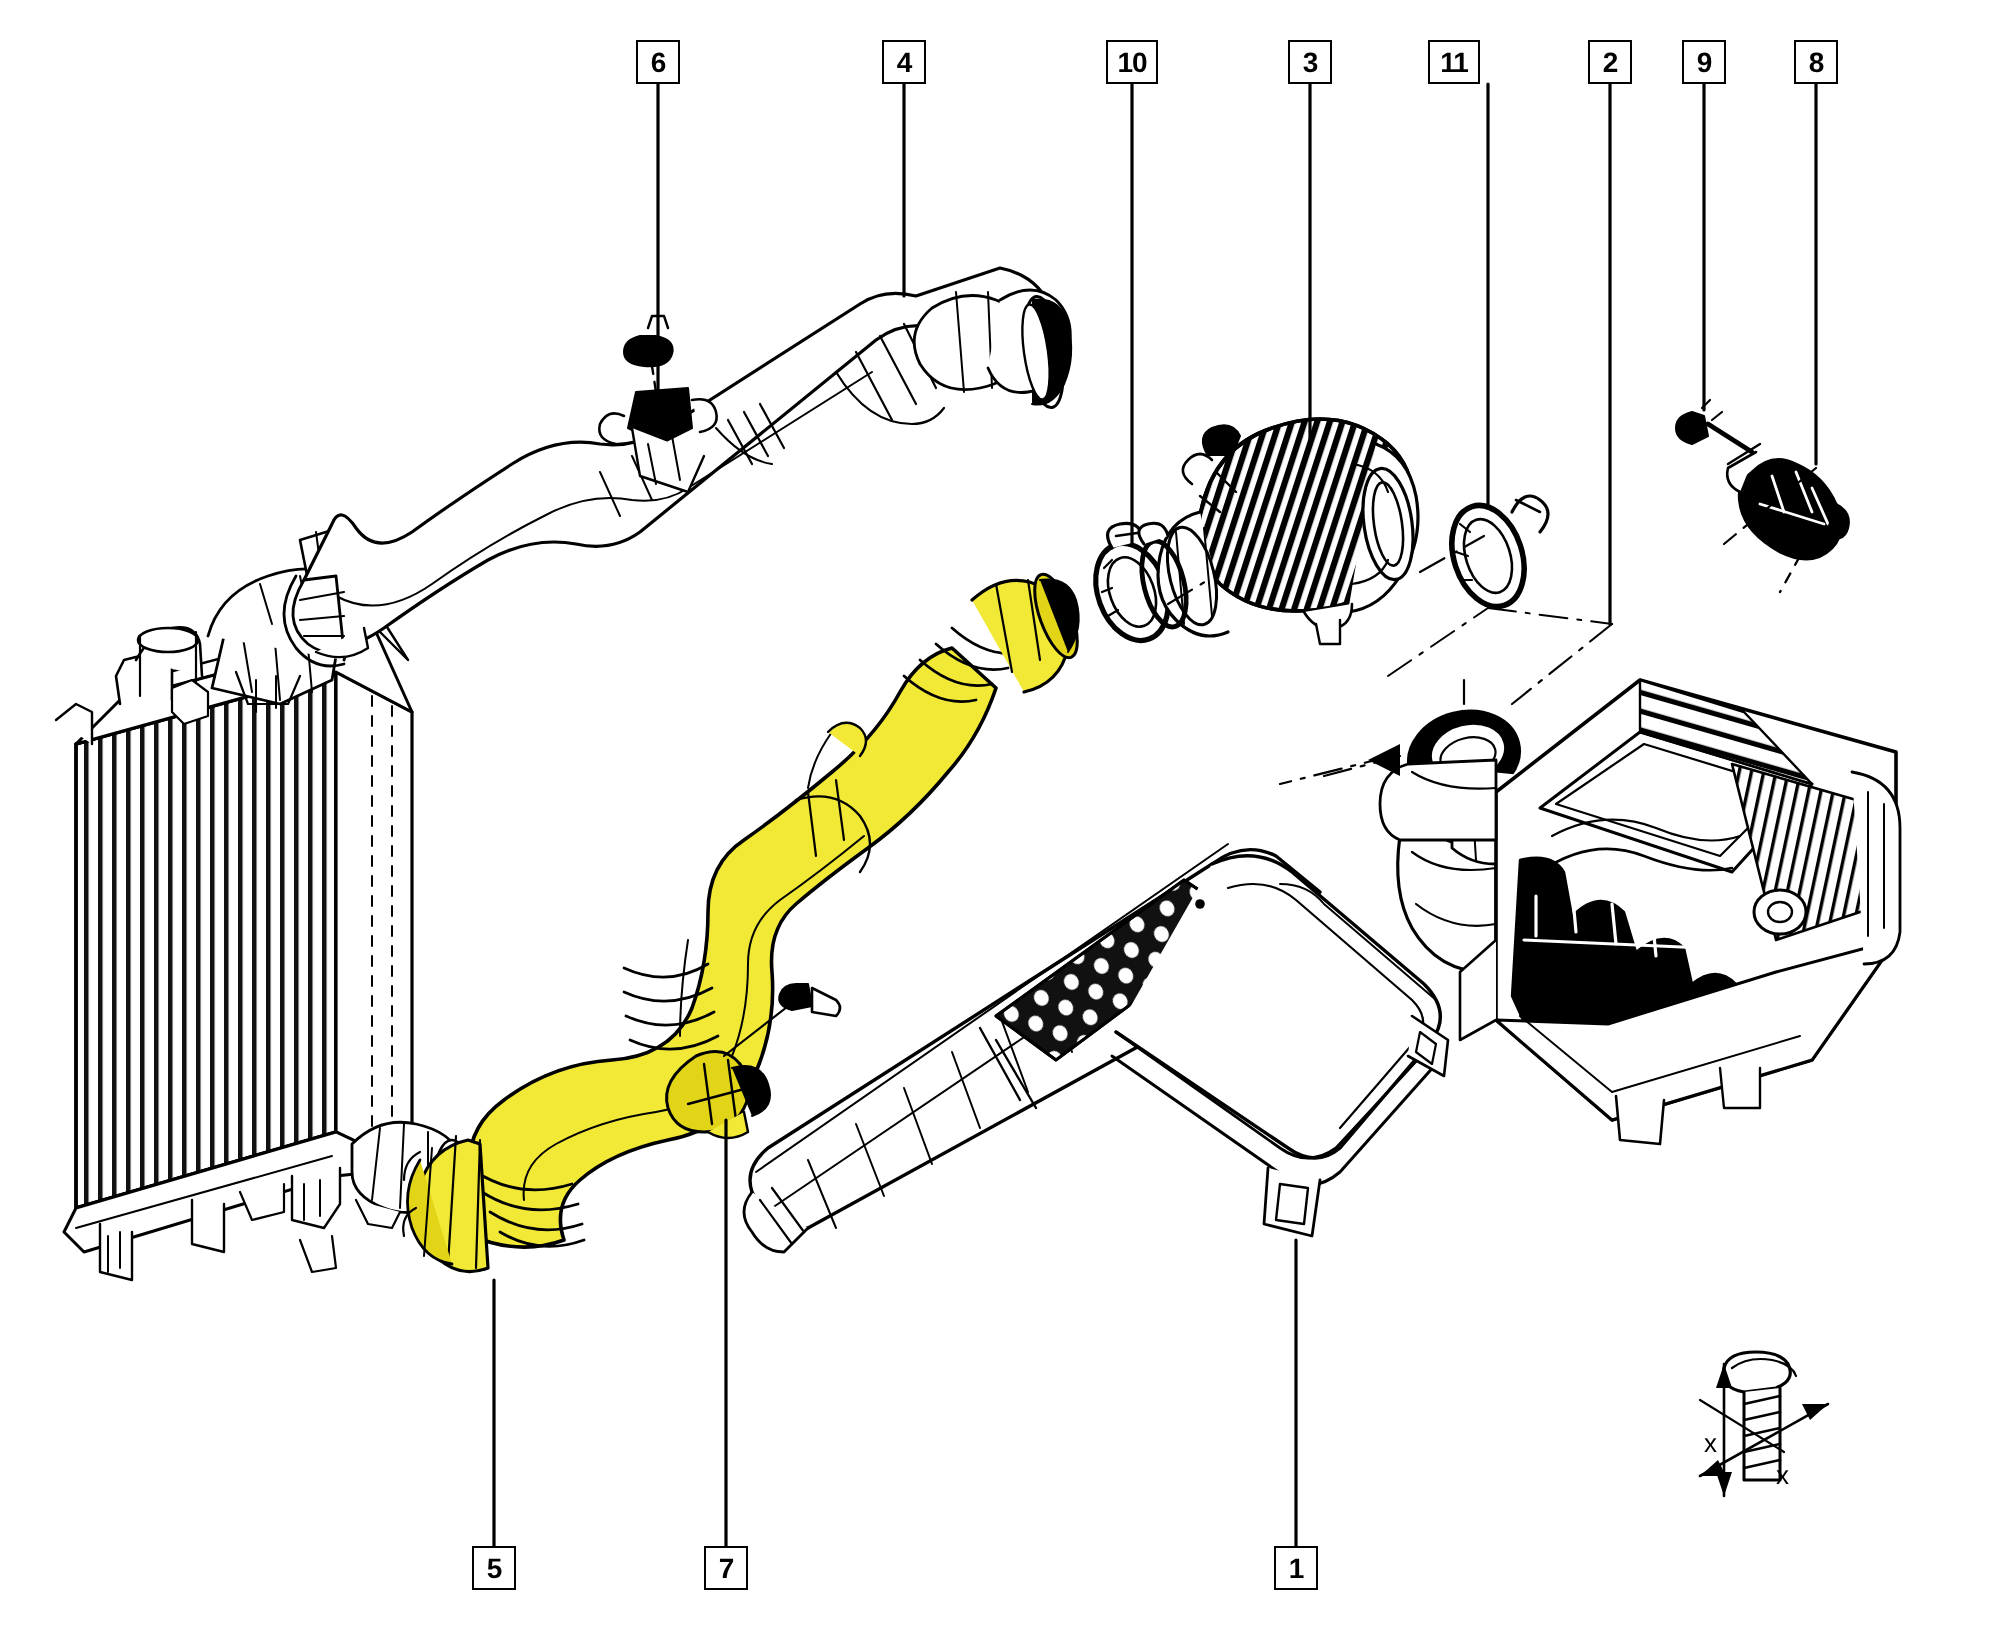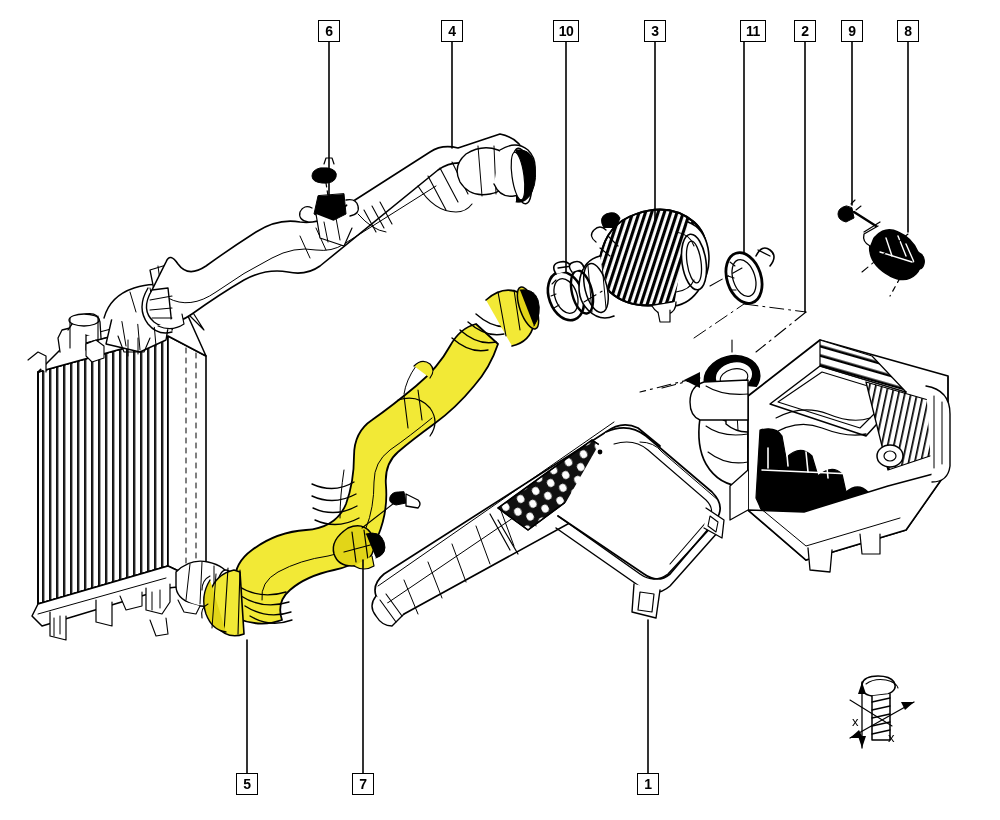--- a/index.html
+++ b/index.html
@@ -450,21 +450,21 @@
     <text x="888" y="742" font-family="Liberation Sans, sans-serif" font-size="13" fill="#000" stroke="none">x</text>
   </g>
 
   </g>
 </svg>
 
 <div class="callout" style="left:318px;top:20px;">6</div>
 <div class="callout" style="left:441px;top:20px;">4</div>
 <div class="callout wide" style="left:553px;top:20px;">10</div>
 <div class="callout" style="left:644px;top:20px;">3</div>
-<div class="callout wide" style="left:740px;top:20px;">11</div>
+<div class="callout wide" style="left:714px;top:20px;">11</div>
 <div class="callout" style="left:794px;top:20px;">2</div>
 <div class="callout" style="left:841px;top:20px;">9</div>
 <div class="callout" style="left:897px;top:20px;">8</div>
 
 <div class="callout" style="left:236px;top:773px;">5</div>
 <div class="callout" style="left:352px;top:773px;">7</div>
 <div class="callout" style="left:637px;top:773px;">1</div>
 
 </div>
 

